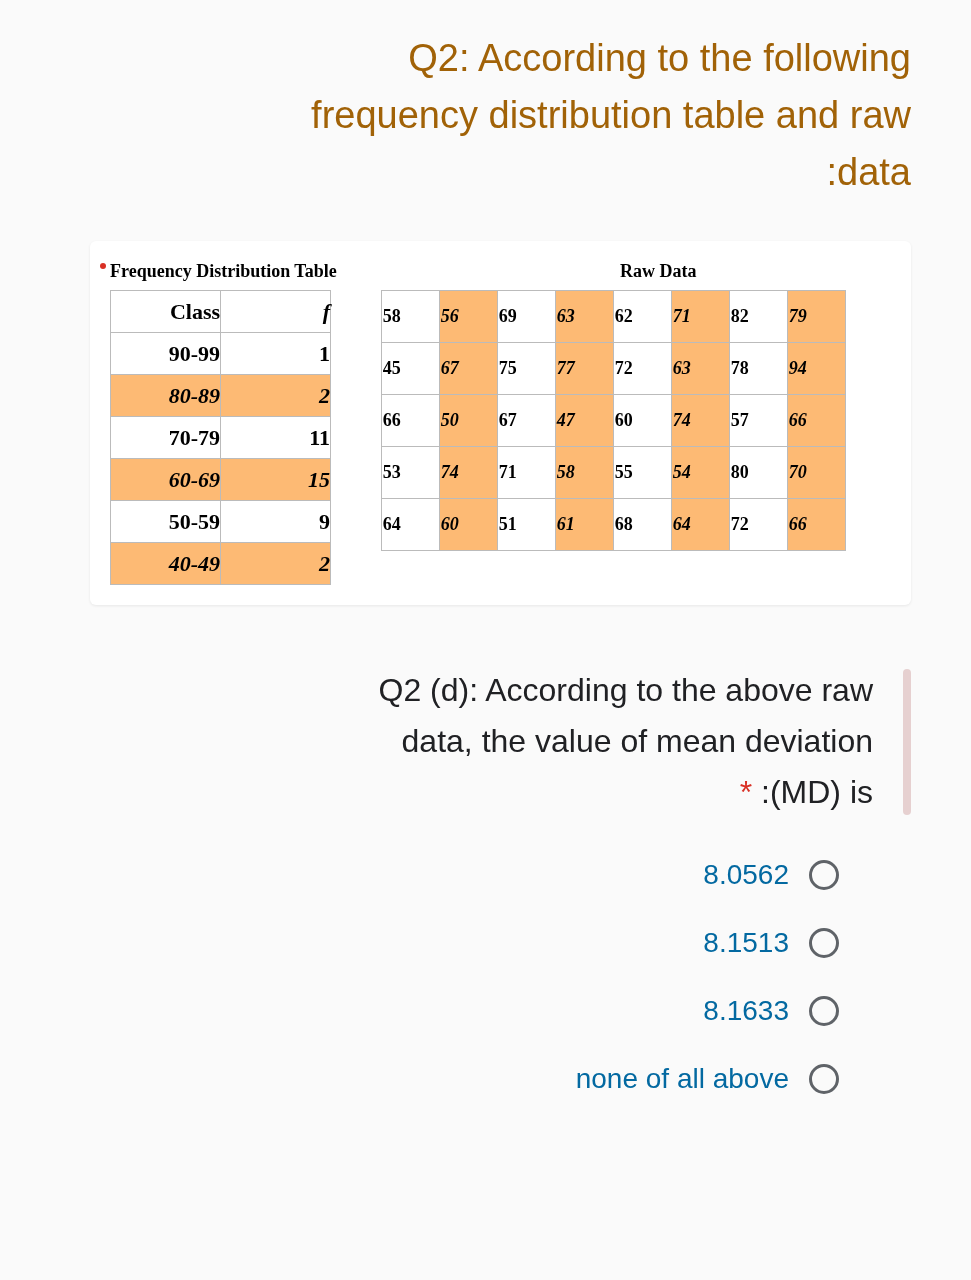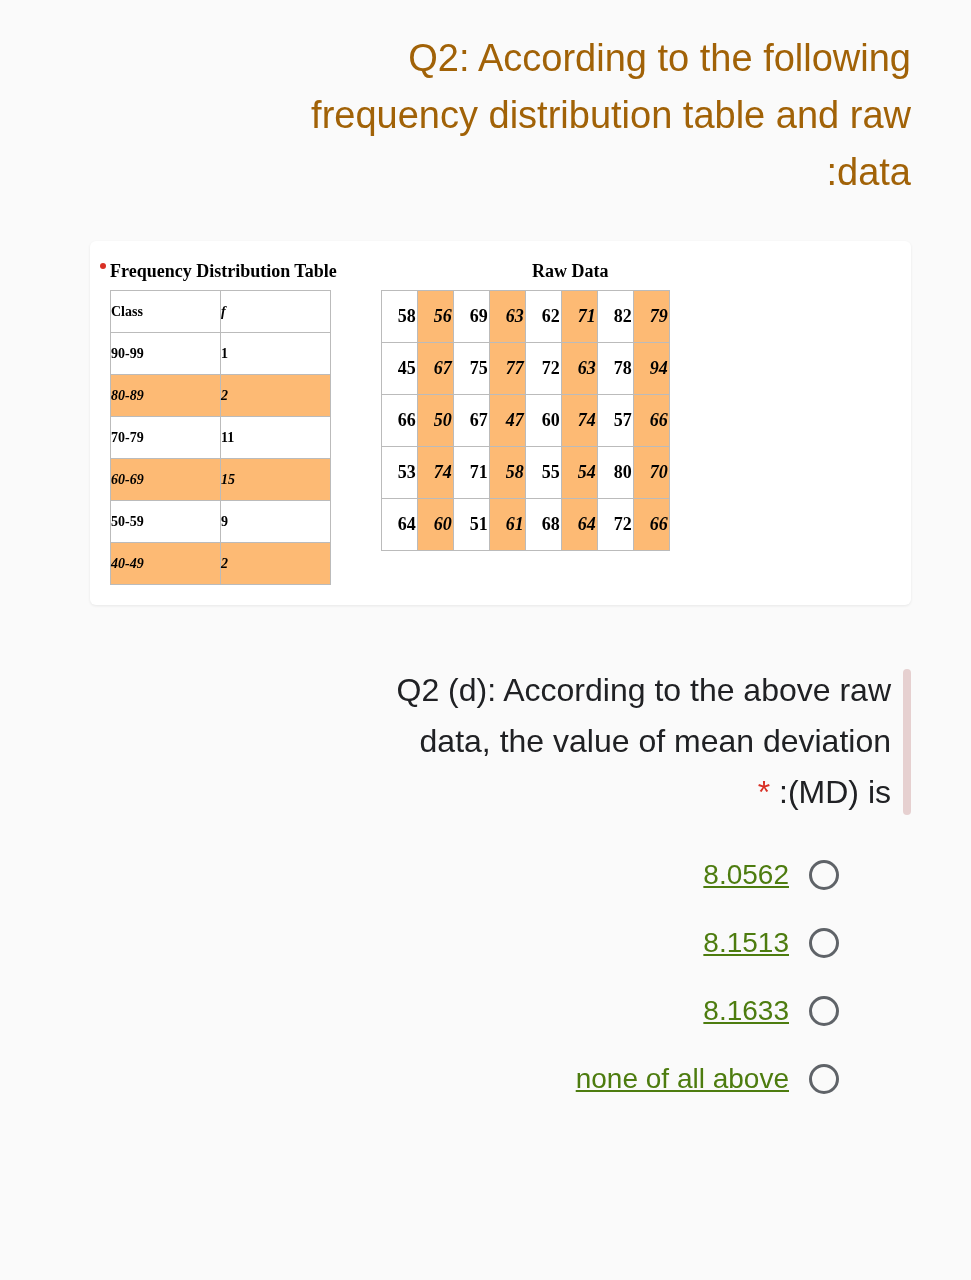--- a/index.html
+++ b/index.html
@@ -51,38 +51,38 @@
   }
   .freqblock { flex: 0 0 auto; }
   .rawblock { flex: 0 0 auto; padding-left: 24px; }
   table {
     border-collapse: collapse;
   }
   .freq-table th, .freq-table td {
     border: 1px solid #bbb;
     font-family: "Times New Roman", serif;
     font-weight: bold;
-    font-size: 14px;
-    text-align: left;
+    font-size: 22px;
+    text-align: right;
     padding: 6px 0;
     width: 110px;
     height: 42px;
     margin-left: 16px;
   }
   .freq-table td.shade, .raw-table td.shade {
     background: #fdba74;
     font-style: italic;
   }
   .raw-table td {
     border: 1px solid #bbb;
     font-family: "Times New Roman", serif;
     font-weight: bold;
     font-size: 18px;
-    text-align: right;
-    width: 36px;
+    text-align: left;
+    width: 58px;
     height: 52px;
   }
   .question2 {
     font-size: 32px;
     color: #202124;
     font-family: 'Google Sans', Arial, sans-serif;
     text-align: right;
     line-height: 1.6;
     margin-bottom: 40px;
     padding-left: 120px;
@@ -91,37 +91,36 @@
   .accent-bar-right {
     position: absolute;
     right: 0;
     top: 4px;
     bottom: 4px;
     width: 8px;
     background: #e6d0d0;
     border-radius: 4px;
   }
   .question2-inner{
-    padding-right: 20px;
+    padding-right: 38px;
     position: relative;
   }
   .req { color: #d93025; }
   .options {
     padding-right: 72px;
     padding-left: 120px;
   }
   .option {
     display: flex;
     justify-content: flex-end;
     align-items: center;
     gap: 20px;
     margin-bottom: 36px;
     font-size: 28px;
-    color: #4d7c0f;
-    text-decoration: underline;
+    color: #0369a1;
   }
   .radio {
     width: 30px;
     height: 30px;
     border: 3px solid #5f6368;
     border-radius: 50%;
     flex-shrink: 0;
   }
   .italic { font-style: italic; }
 </style>

